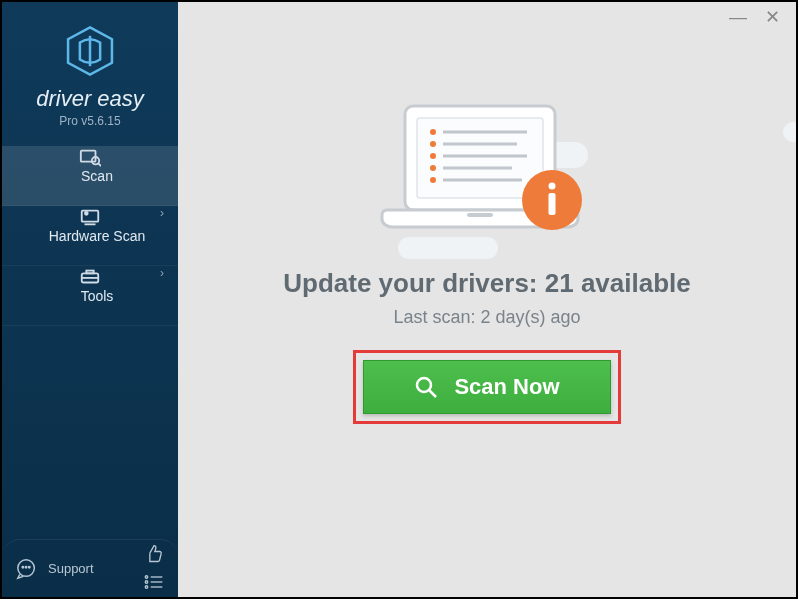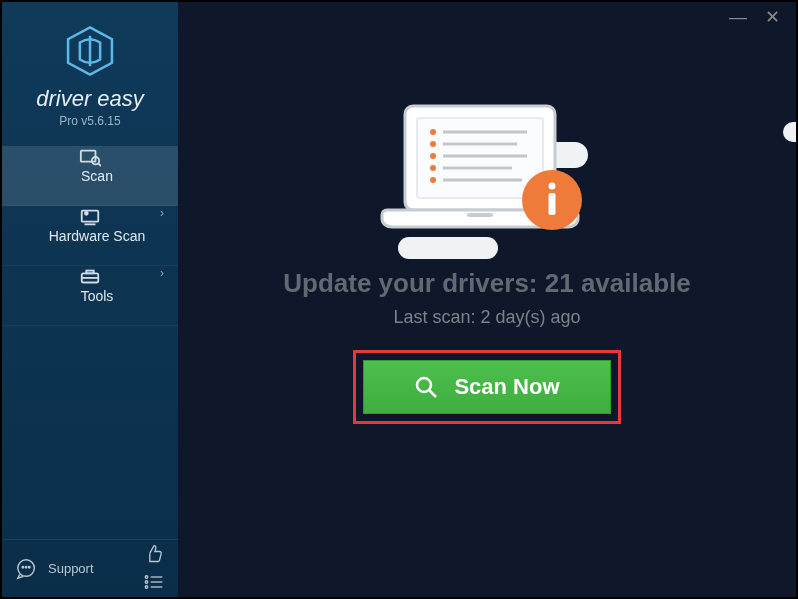--- a/index.html
+++ b/index.html
@@ -11,25 +11,25 @@
 .logo-block { padding: 22px 0 18px 0; text-align: center; }
 .logo-svg { width: 54px; height: 54px; margin: 0 auto; }
 .brand { font-style: italic; font-size: 22px; color: #e5eef5; margin-top: 4px; font-weight: 300; }
 .version { font-size: 12px; color: #9fb3c6; margin-top: 2px; }
 .nav { flex: 1; }
 .nav-item { display: flex; align-items: center; height: 60px; padding: 0 14px; cursor: pointer; border-bottom: 1px solid rgba(255,255,255,0.05); position: relative; flex-direction: column; }
 .nav-item.active { background: rgba(255,255,255,0.12); }
 .nav-icon { width: 22px; height: 22px; flex-shrink: 0; display: flex; align-items: center; justify-content: center; }
 .nav-label { margin-left: 14px; font-size: 14px; color: #e1e9f0; }
 .nav-chevron { position: absolute; right: 14px; color: #8ea2b5; font-size: 12px; }
-.footer { display: flex; align-items: center; height: 58px; padding: 0 14px; border-top: 1px solid rgba(255,255,255,0.08); }
+.footer { display: flex; align-items: center; height: 58px; padding: 0 14px; border-top: 1px solid rgba(255,255,255,0.08); border-radius: 18px; }
 .footer .support-icon { width: 22px; height: 22px; }
 .footer .support-label { margin-left: 10px; font-size: 13px; color: #b8c6d4; }
 .footer-right { margin-left: auto; display: flex; flex-direction: column; gap: 6px; align-items: center; }
-.main { flex: 1; position: relative; background: #0f172a; display: flex; flex-direction: column; align-items: center; padding-top: 98px; }
+.main { flex: 1; position: relative; background: #e5e5e5; display: flex; flex-direction: column; align-items: center; padding-top: 98px; }
 .laptop { position: relative; width: 240px; height: 150px; }
 .headline { font-size: 26px; font-weight: 700; color: #5f6a72; margin-top: 18px; }
 .subline { font-size: 18px; color: #7a838a; margin-top: 8px; }
 .scan-wrap { margin-top: 22px; border: 3px solid #e43a3a; padding: 7px; position: relative; }
 .scan-btn { width: 248px; height: 54px; background: linear-gradient(180deg, #4dbf4d 0%, #3eae3e 100%); border: 1px solid #2f9a2f; color: #fff; font-size: 22px; font-weight: 600; display: flex; align-items: center; justify-content: center; gap: 16px; cursor: pointer; box-shadow: 0 2px 4px rgba(0,0,0,0.2); }
 .scan-btn .mag { width: 24px; height: 24px; }
 .cloud { position: absolute; background: #f0f3f5; border-radius: 20px; }
 .c1 { width: 120px; height: 26px; left: 290px; top: 140px; }
 .c2 { width: 70px; height: 20px; left: 240px; top: 175px; }
 .c3 { width: 80px; height: 20px; left: 605px; top: 120px; }

